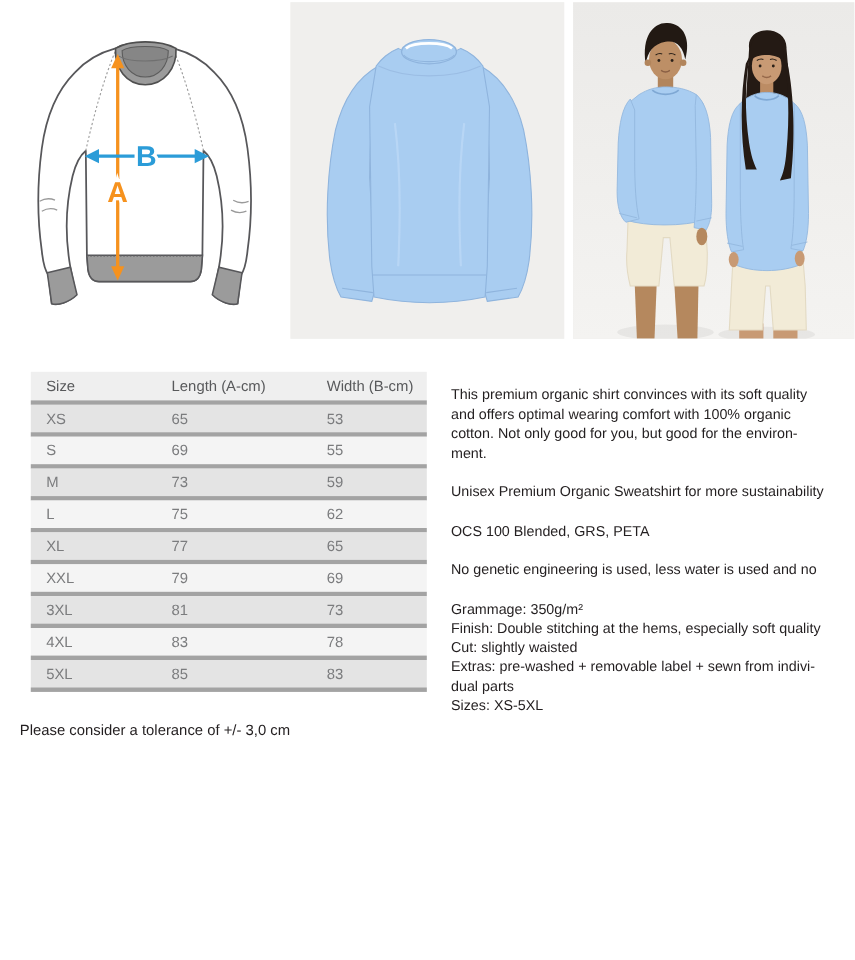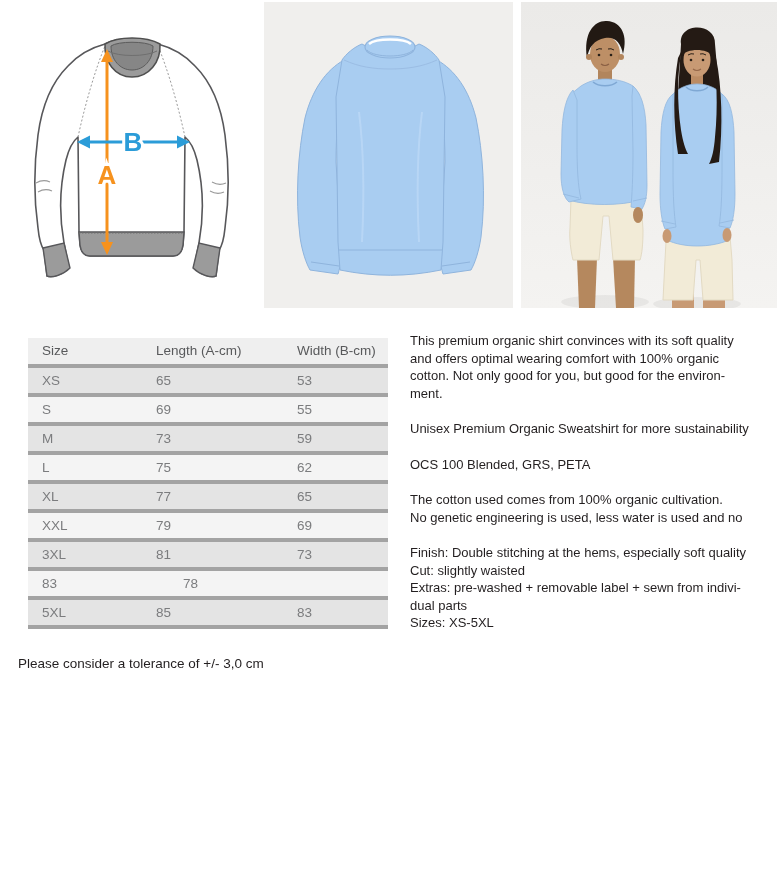--- a/index.html
+++ b/index.html
@@ -21,21 +21,21 @@
   .trow.light{background:#f4f4f4;color:#7b7c7e;}
   .tcell{box-sizing:border-box;padding-left:14px;white-space:nowrap;}
   .c0{width:114px;}
   .c1{width:141px;}
   .c2{flex:1;}
 
   
   #tolerance-note{position:absolute;left:18px;top:656px;font-size:13.5px;color:#231f20;}
 
   
-  #product-description{position:absolute;left:410px;top:332px;width:364px;
+  #product-description{position:absolute;left:410px;top:350px;width:364px;
       font-size:13px;line-height:17.5px;color:#231f20;}
   #product-description .para{margin:0 0 18px 0;}
   #product-description .line{white-space:nowrap;}
 </style>
 </head>
 <body>
 
 <div id="page">
 
   <div class="panel" id="panel-diagram">
@@ -219,20 +219,21 @@
           <div class="tcell c0">XXL</div>
           <div class="tcell c1">79</div>
           <div class="tcell c2">69</div>
         </div>
         <div class="trow dark">
           <div class="tcell c0">3XL</div>
           <div class="tcell c1">81</div>
           <div class="tcell c2">73</div>
         </div>
         <div class="trow light">
+          <div class="tcell c0">4XL</div>
           <div class="tcell c1">83</div>
           <div class="tcell c2">78</div>
         </div>
         <div class="trow dark">
           <div class="tcell c0">5XL</div>
           <div class="tcell c1">85</div>
           <div class="tcell c2">83</div>
         </div>
       </div>
   </div>
@@ -246,24 +247,24 @@
         <div class="line">cotton. Not only good for you, but good for the environ-</div>
         <div class="line">ment.</div>
       </div>
       <div class="para">
         <div class="line">Unisex Premium Organic Sweatshirt for more sustainability</div>
       </div>
       <div class="para">
         <div class="line">OCS 100 Blended, GRS, PETA</div>
       </div>
       <div class="para">
-        <div class="line">The cotton used comes from 100% organic cultivation.</div>
         <div class="line">No genetic engineering is used, less water is used and no</div>
       </div>
       <div class="para">
+        <div class="line">Grammage: 350g/m²</div>
         <div class="line">Finish: Double stitching at the hems, especially soft quality</div>
         <div class="line">Cut: slightly waisted</div>
         <div class="line">Extras: pre-washed + removable label + sewn from indivi-</div>
         <div class="line">dual parts</div>
         <div class="line">Sizes: XS-5XL</div>
       </div>
     </div>
 
 </div>
 

